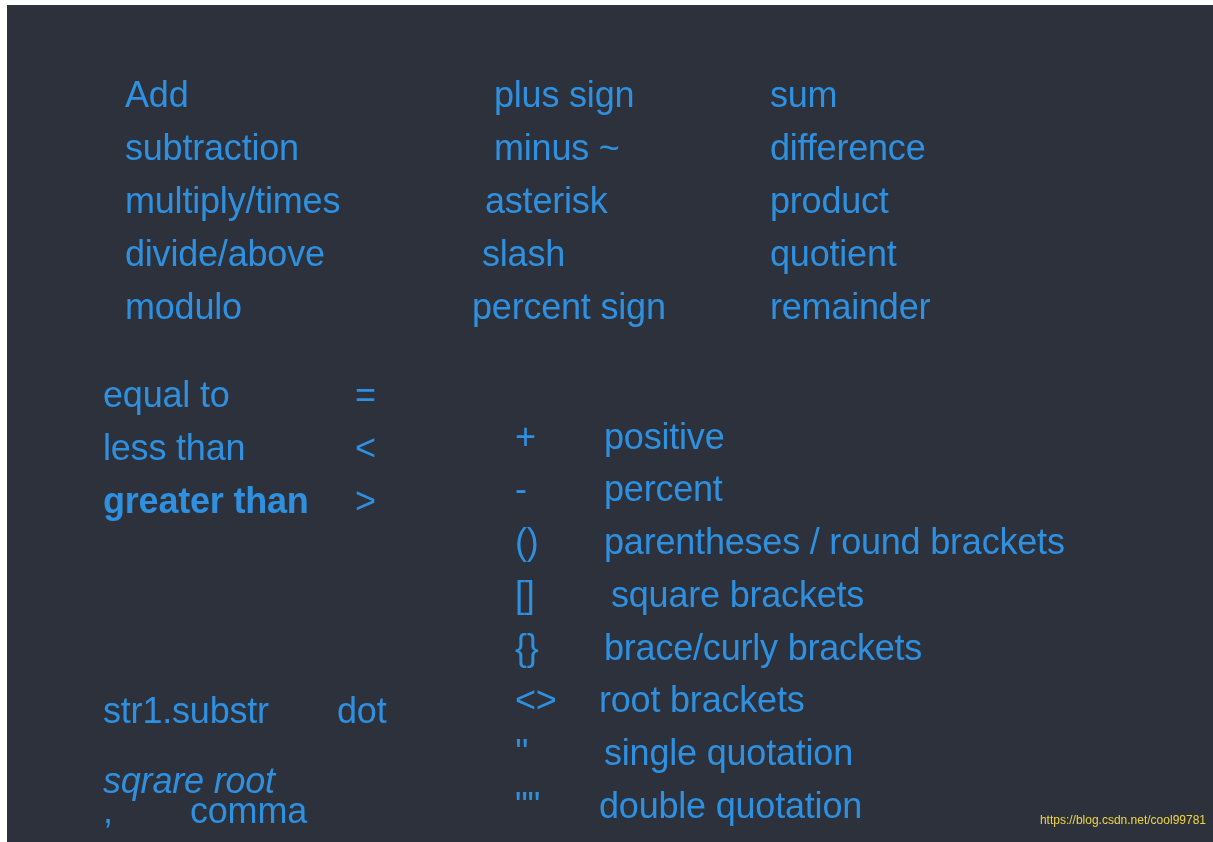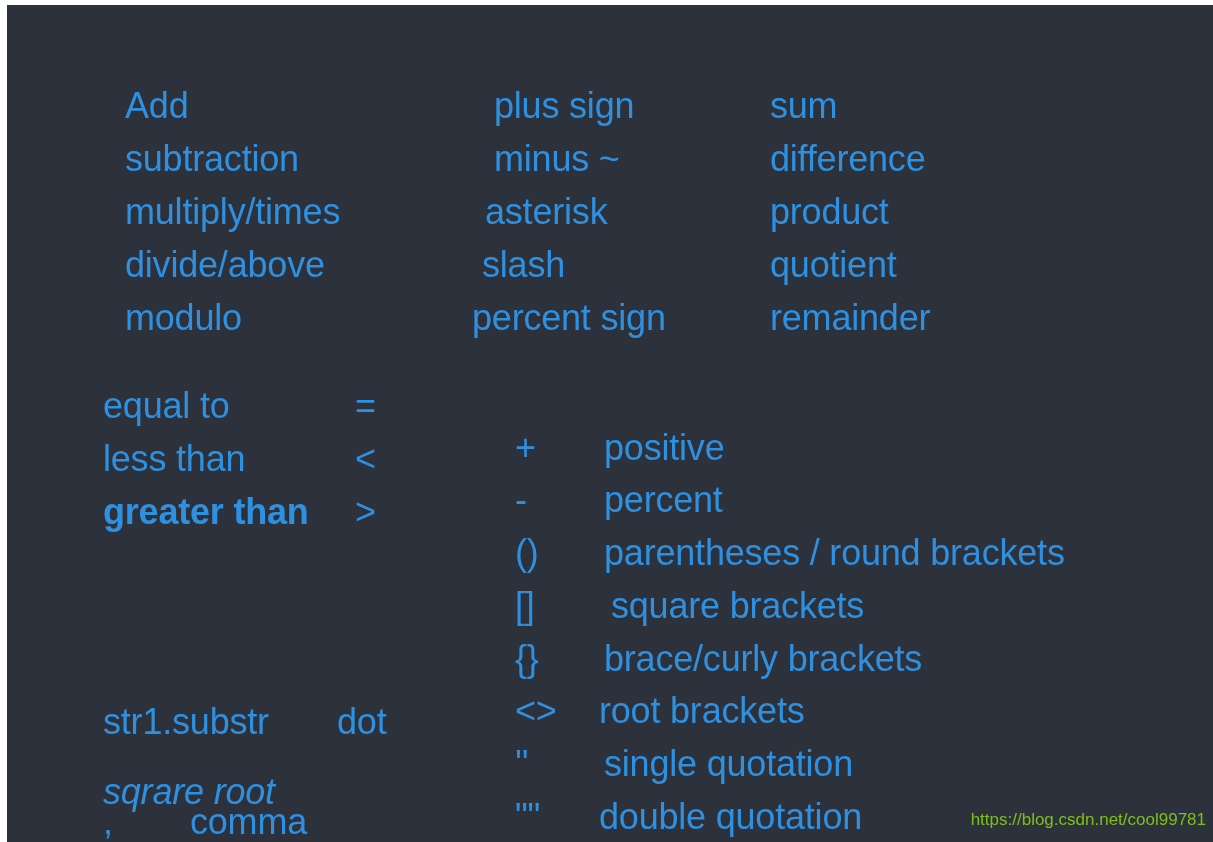--- a/index.html
+++ b/index.html
@@ -27,43 +27,42 @@
 
   .txt {
     position: absolute;
     color: #2f90e0;
     font-family: "Liberation Sans", sans-serif;
     font-size: 36px;
     line-height: 40px;
     letter-spacing: -0.2px;
     white-space: pre;
     font-weight: 400;
-    margin-top: 11px;
   }
 
   
   .arith-op    { left: 118px; }
   .arith-sym   { text-align: left; }
   .arith-res   { left: 763px; }
 
   
   .cmp-label   { left: 96px; }
   .cmp-sym     { left: 348px; }
 
   
   .sym-glyph   { left: 508px; }
   .sym-name    { left: 597px; }
 
   #watermark {
     position: absolute;
     right: 7px;
     bottom: 12px;
-    color: #84cc16;
+    color: #fde047;
     font-family: "Liberation Sans", sans-serif;
-    font-size: 17px;
+    font-size: 12px;
     line-height: 20px;
     white-space: pre;
     opacity: 0.92;
   }
 </style>
 </head>
 <body>
 
 <div id="slide">
 

